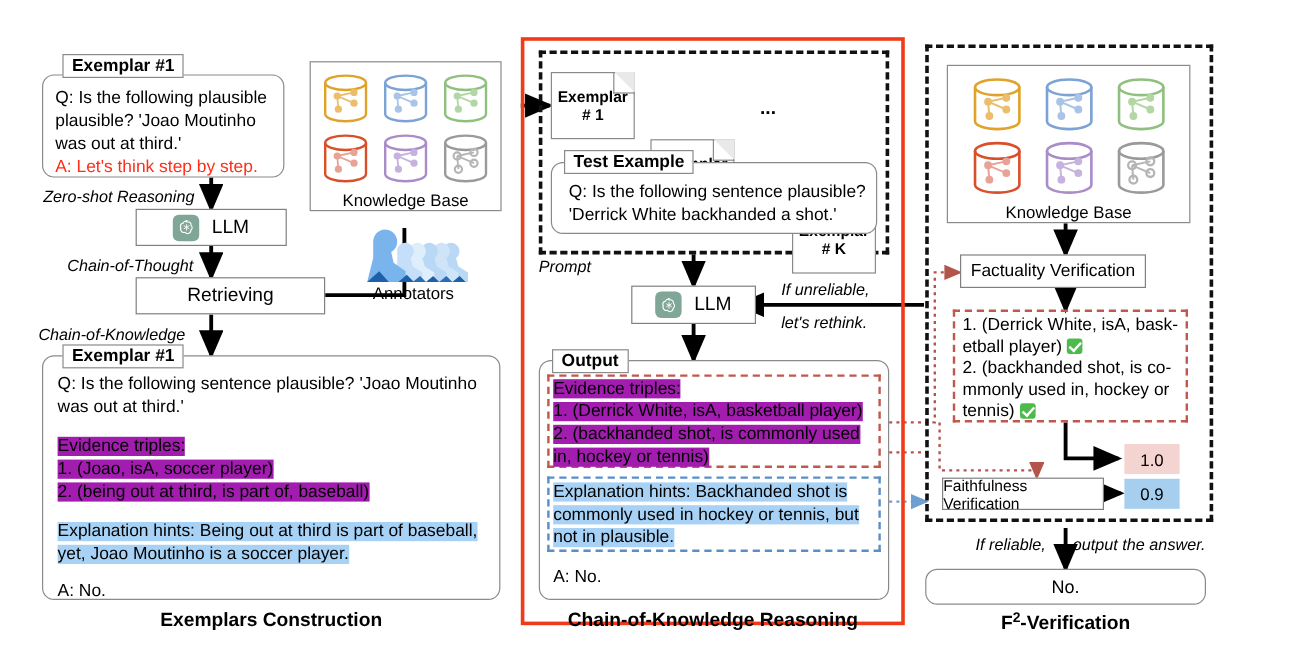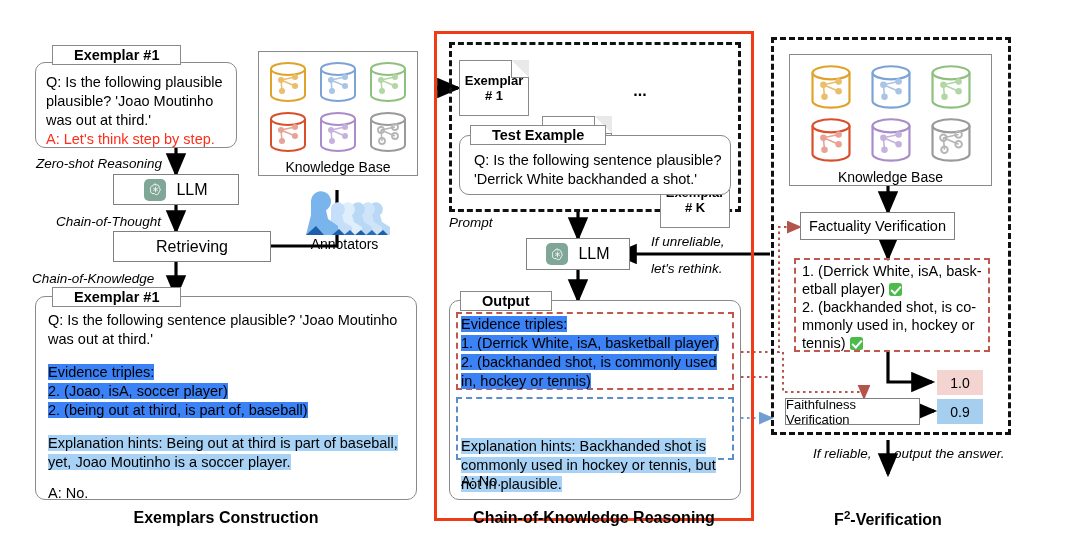--- a/index.html
+++ b/index.html
@@ -28,21 +28,21 @@
     border: 1.5px solid #8a8a8a;
     border-radius: 10px;
     background: #fff;
   }
   .tagbox {
     border: 1.5px solid #8a8a8a;
     background: #fff;
     font-weight: bold;
     font-size: 14.5px;
     display:flex; align-items:flex-end; justify-content:center;
-    padding: 1px 21px;
+    padding: 1px 7px;
     white-space: nowrap;
   }
   .italic-label {
     font-style: italic;
     font-size: 13.5px;
     white-space: nowrap;
   }
 
   
   .dashpanel {
@@ -50,21 +50,21 @@
     background: transparent;
   }
   .redpanel {
     border: 3.5px solid #ef3b17;
     background: transparent;
   }
 
   
   .qtext { font-size: 14.5px; line-height: 19px; }
   .redtext { color: #ff2d1a; }
-  .hl-pink { background: #3b82f6; }
+  .hl-pink { background: #a21caf; }
   .hl-blue { background: #a7d2f5; }
 
   .dashed-pink {
     border: 2px dashed #c0584e;
   }
   .dashed-blue {
     border: 2px dashed #5b8dc7;
   }
 
   
@@ -332,21 +332,21 @@
   <div class="abs roundbox" style="left:35px;top:296px;width:382px;height:204px;"></div>
   <div class="abs tagbox" style="left:52px;top:287px;">
       <span>Exemplar #1</span>
     </div>
   <div class="abs qtext" style="left:48px;top:311px;width:360px;">
     <div>Q: Is the following sentence plausible? 'Joao Moutinho</div>
     <div>was out at third.'</div>
     <div style="height:14px;"></div>
     <div>
       <div><span class="hl-pink">Evidence triples:</span></div>
-      <div><span class="hl-pink">2. (Joao, isA, soccer player)</span></div>
+      <div><span class="hl-pink">1. (Joao, isA, soccer player)</span></div>
       <div><span class="hl-pink">2. (being out at third, is part of, baseball)</span></div>
     </div>
     <div style="height:14px;"></div>
     <div>
       <div><span class="hl-blue">Explanation hints: Being out at third is part of baseball,</span></div>
       <div><span class="hl-blue">yet, Joao Moutinho is a soccer player.</span></div>
     </div>
     <div style="height:12px;"></div>
     <div>A: No.</div>
   </div>
@@ -406,21 +406,21 @@
 
   <div class="abs dashed-pink" style="left:456px;top:312px;width:278px;height:78px;"></div>
   <div class="abs qtext" style="left:461px;top:315px;width:272px;">
     <div><span class="hl-pink">Evidence triples:</span></div>
     <div><span class="hl-pink">1. (Derrick White, isA, basketball player)</span></div>
     <div><span class="hl-pink">2. (backhanded shot, is commonly used</span></div>
     <div><span class="hl-pink">in, hockey or tennis)</span></div>
   </div>
 
   <div class="abs dashed-blue" style="left:456px;top:397px;width:278px;height:63px;"></div>
-  <div class="abs qtext" style="left:461px;top:401px;width:272px;margin-top:36px;">
+  <div class="abs qtext" style="left:461px;top:401px;width:272px;">
     <div><span class="hl-blue">Explanation hints: Backhanded shot is</span></div>
     <div><span class="hl-blue">commonly used in hockey or tennis, but</span></div>
     <div><span class="hl-blue">not in plausible.</span></div>
   </div>
 
   <div class="abs qtext" style="left:461px;top:472px;">
     <span>A: No.</span>
   </div>
 
   <div class="abs bottom-title" style="left:434px;top:509px;width:320px;">
@@ -547,18 +547,21 @@
   <div class="abs valbox val-pink" style="left:937px;top:370px;width:46px;height:25px;">
     <span>1.0</span>
   </div>
   <div class="abs valbox val-blue" style="left:937px;top:399px;width:46px;height:25px;">
     <span>0.9</span>
   </div>
 
   <div class="abs italic-label" style="left:813px;top:446px;"><span>If reliable,</span></div>
   <div class="abs italic-label" style="left:894px;top:446px;"><span>output the answer.</span></div>
 
+  <div class="abs roundbox" style="left:771px;top:474px;width:234px;height:30px;display:flex;align-items:center;justify-content:center;">
+    <span style="font-size:15px;">No.</span>
+  </div>
 
   <div class="abs bottom-title" style="left:771px;top:509px;width:234px;">
     <span>F</span><span class="sup">2</span><span>-Verification</span>
   </div>
 
 </div>
 
 </body></html>

